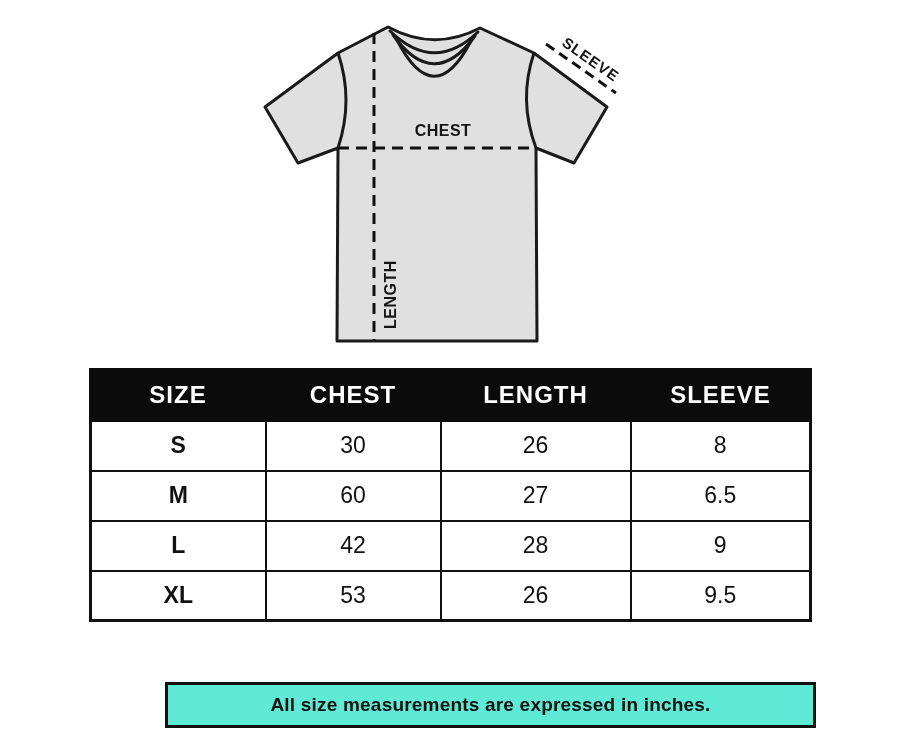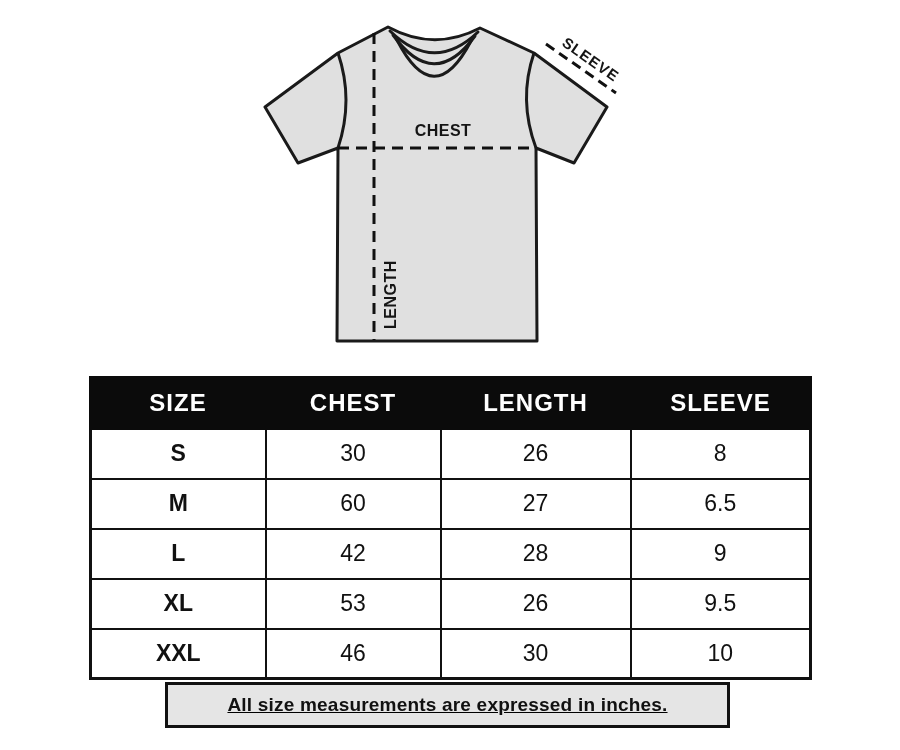--- a/index.html
+++ b/index.html
@@ -18,21 +18,21 @@
   }
   .diagram text {
     font-family:"Liberation Sans", sans-serif;
     font-weight:700;
     fill:#151515;
   }
   .diagram .measure-label { font-size:16px; letter-spacing:.5px; }
   .diagram .sleeve-label  { font-size:15px; letter-spacing:1px; }
 
   table.size-table {
-    position:absolute; left:89px; top:376px;
+    position:absolute; left:89px; top:368px;
     width:720px;
     border-collapse:collapse;
     table-layout:fixed;
     border:3px solid #111111;
   }
   table.size-table thead th {
     background:#0b0b0b;
     color:#ffffff;
     font-size:24px;
     font-weight:700;
@@ -49,24 +49,24 @@
     height:50px;
     text-align:center;
     vertical-align:middle;
     border:2px solid #111111;
   }
   table.size-table tbody td.size-cell {
     font-weight:700;
   }
   .footnote-box {
     position:absolute; left:165px; top:682px;
-    width:565px; height:46px;
+    width:651px; height:46px;
     border:3px solid #111111;
-    background:#e5e5e5;
-    display:flex; align-items:center; justify-content:center;text-decoration:underline;
+    background:#5eead4;
+    display:flex; align-items:center; justify-content:center;
   }
   .footnote-box span {
     font-size:19px;
     font-weight:700;
     color:#111111;
     letter-spacing:.2px;
   }
 </style>
 </head>
 <body>
@@ -128,26 +128,20 @@
         <td>42</td>
         <td>28</td>
         <td>9</td>
       </tr>
       <tr>
         <td class="size-cell">XL</td>
         <td>53</td>
         <td>26</td>
         <td>9.5</td>
       </tr>
-      <tr>
-        <td class="size-cell">XXL</td>
-        <td>46</td>
-        <td>30</td>
-        <td>10</td>
-      </tr>
     </tbody>
   </table>
 
   <div class="footnote-box">
     <span>All size measurements are expressed in inches.</span>
   </div>
 
 </div>
 
 </body></html>

